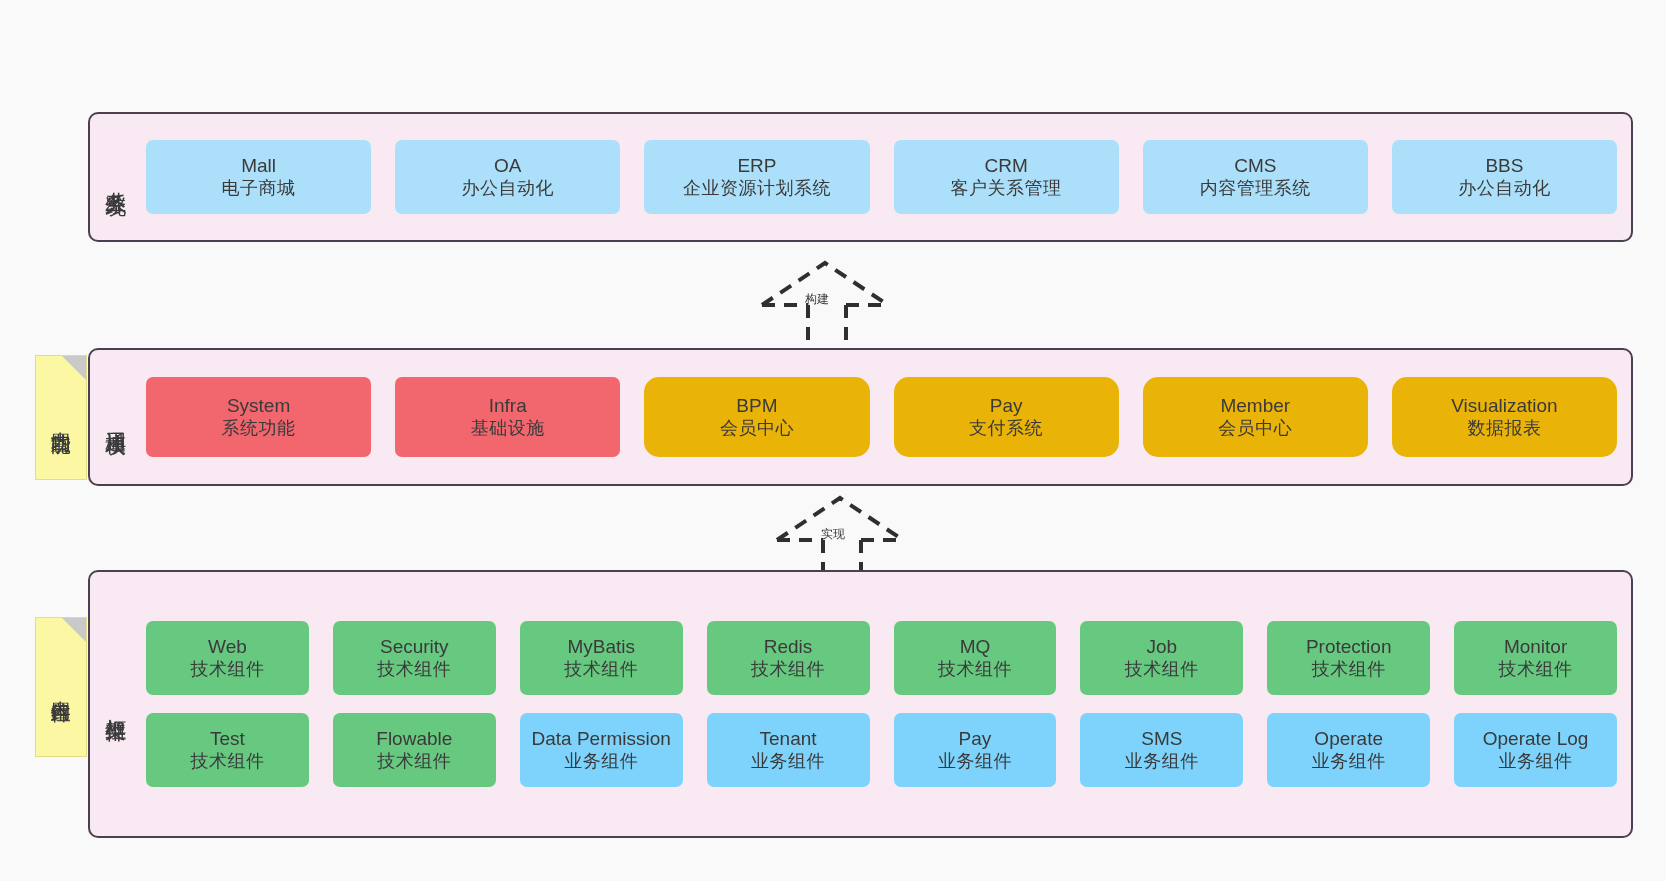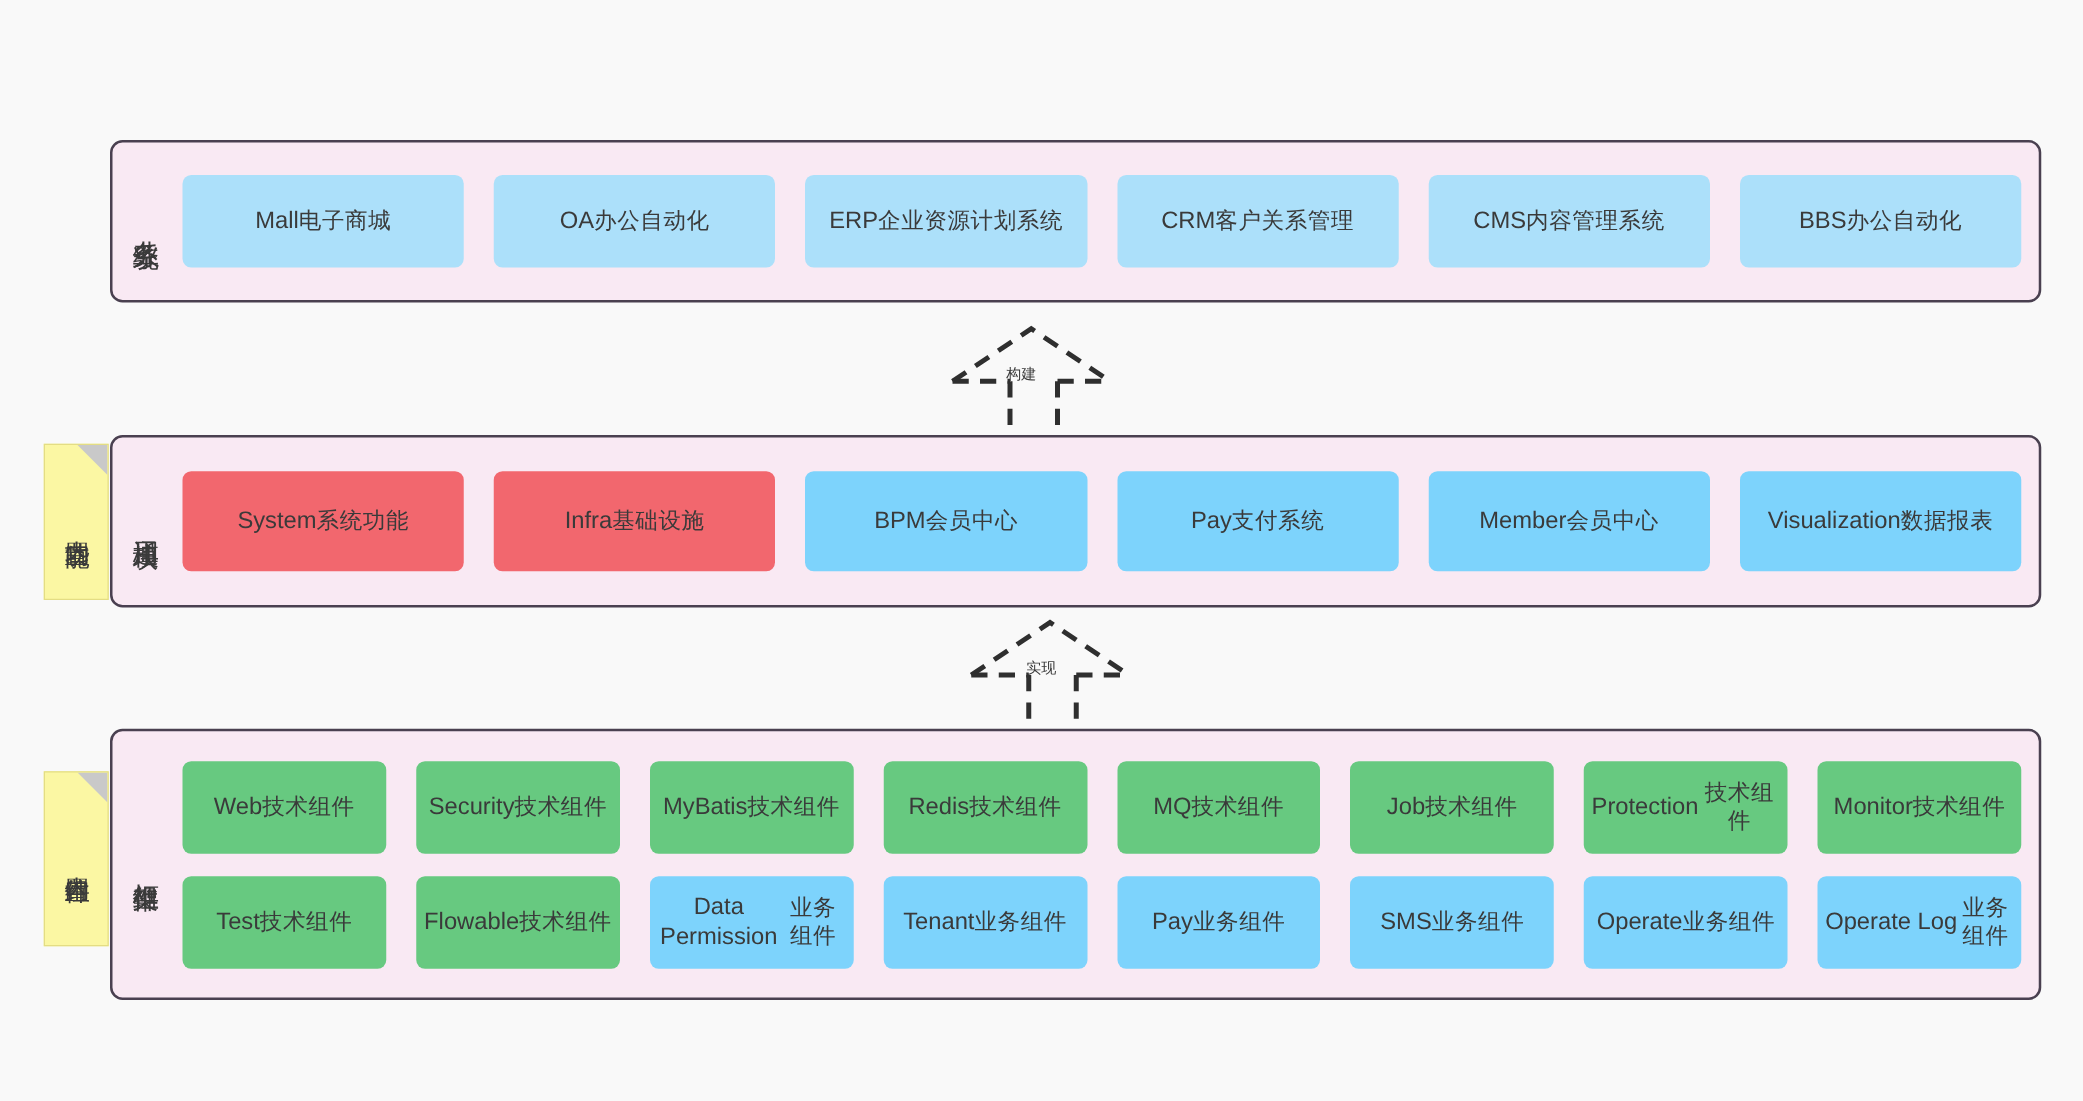--- a/index.html
+++ b/index.html
@@ -63,21 +63,21 @@
   .row {
     display: flex;
     gap: 24px;
   }
 
   
   .node {
     flex: 1 1 0;
     border-radius: 7px;
     display: flex;
-    flex-direction: row;
+    flex-direction: column;
     align-items: center;
     justify-content: center;
     text-align: center;
     box-sizing: border-box;
     padding: 4px 6px;
     line-height: 1.22;
     color: #3a3a3a;
   }
   .node .en {
     font-size: 19px;
@@ -89,21 +89,21 @@
   }
   .node.wrap .en { white-space: normal; }
 
   .h-biz  { height: 74px; }
   .h-mod  { height: 80px; }
   .h-comp { height: 74px; }
 
   
   .c-blue       { background: #ace0fa; }
   .c-red        { background: #f2676e; }
-  .c-pink       { background: #7dd3fc; }
+  .c-pink       { background: #eab308; border-radius: 15px; }
   .c-green      { background: #67c980; }
   .c-lightgreen { background: #7dd3fc; }
 
   
   .note {
     position: absolute;
     width: 52px;
     background: #fbf7a3;
     border: 1px solid #e4dd84;
     box-sizing: border-box;
@@ -225,21 +225,21 @@
 
   <svg class="arrow" style="left:765px; top:490px; width:190px; height:95px;" viewBox="0 0 190 95">
     <polyline points="12,50 75,8 138,50" fill="none" stroke="#2f2f2f" stroke-width="4" stroke-dasharray="13 9" stroke-linecap="butt"></polyline>
     <polyline points="12,50 58,50" fill="none" stroke="#2f2f2f" stroke-width="4" stroke-dasharray="13 9"></polyline>
     <polyline points="96,50 138,50" fill="none" stroke="#2f2f2f" stroke-width="4" stroke-dasharray="13 9"></polyline>
     <polyline points="58,50 58,92" fill="none" stroke="#2f2f2f" stroke-width="4" stroke-dasharray="13 9"></polyline>
     <polyline points="96,50 96,92" fill="none" stroke="#2f2f2f" stroke-width="4" stroke-dasharray="13 9"></polyline>
   </svg>
   <div class="arrow-label" style="left:821px; top:526px;">实现</div>
 
-  <div class="layer" id="layer-framework" style="left:88px; top:583px; width:1545px; height:217px;">
+  <div class="layer" id="layer-framework" style="left:88px; top:570px; width:1545px; height:268px;">
     <div class="layer-title">框架组件</div>
     <div class="layer-body">
 
       <div class="row">
         <div class="node h-comp c-green">
           <span class="en">Web</span>
           <span class="cn">技术组件</span>
         </div>
         <div class="node h-comp c-green">
           <span class="en">Security</span>

